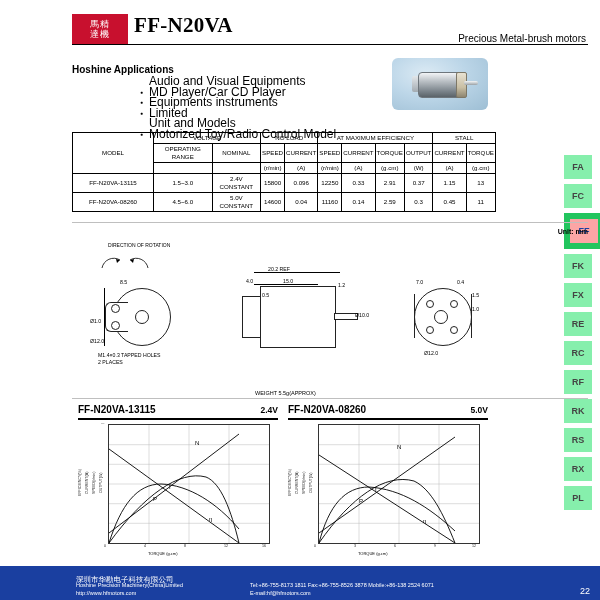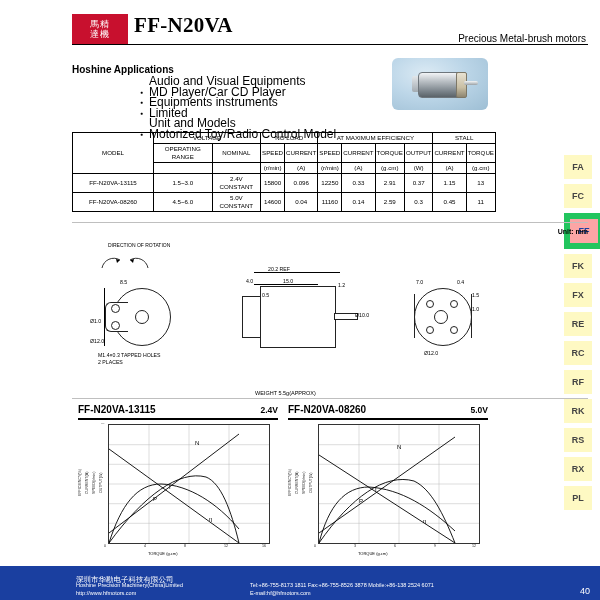--- a/index.html
+++ b/index.html
@@ -40,21 +40,21 @@
     background:linear-gradient(180deg,#e2e6e9,#a3abb1);}
 
   
   table.spec{position:absolute;left:72px;top:132px;width:424px;border-collapse:collapse;}
   table.spec th,table.spec td{border:1px solid #000;font-size:6.2px;text-align:center;padding:1px 1px;line-height:8px;}
   table.spec th{font-weight:normal;}
   .u{font-size:5.2px;}
 
   
   .tabs{position:absolute;right:6px;top:155px;width:30px;}
-  .tab{width:28px;height:24px;margin-bottom:5px;background:#fef9c3;color:#444;
+  .tab{width:28px;height:24px;margin-bottom:5px;background:#86efac;color:#444;
     display:flex;align-items:center;justify-content:center;font-size:9px;font-weight:bold;}
   .tab.active{background:#fca5a5;color:#1a3fa0;border:6px solid #22c55e;}
   .unit{position:absolute;right:12px;top:228px;font-size:7px;font-weight:bold;}
   .sep{position:absolute;left:72px;right:12px;height:1px;background:#bfbfbf;}
 
   .lbl{position:absolute;font-size:5.2px;color:#000;white-space:nowrap;}
   .line{position:absolute;background:#000;}
 
   
   .flange{position:absolute;left:105px;top:288px;width:64px;height:56px;}
@@ -346,16 +346,16 @@
     <div class="xtick" style="left:184px;top:140px">12</div>
     <div class="xlab" style="left:70px;top:147px">TORQUE (g.cm)</div>
   </div>
 
   <div class="footbar">
     <div class="f-cn">深圳市华勘电子科技有限公司</div>
     <div class="f-en">Hoshine Precision Machinery(China)Limited</div>
     <div class="f-web">http://www.hfmotors.com</div>
     <div class="f-tel">Tel:+86-755-8173 1811     Fax:+86-755-8526 3878     Mobile:+86-138 2524 6071</div>
     <div class="f-mail">E-mail:hf@hfmotors.com</div>
-    <div class="pagenum">40</div>
+    <div class="pagenum">22</div>
   </div>
 
 </div>
 
 </body></html>

